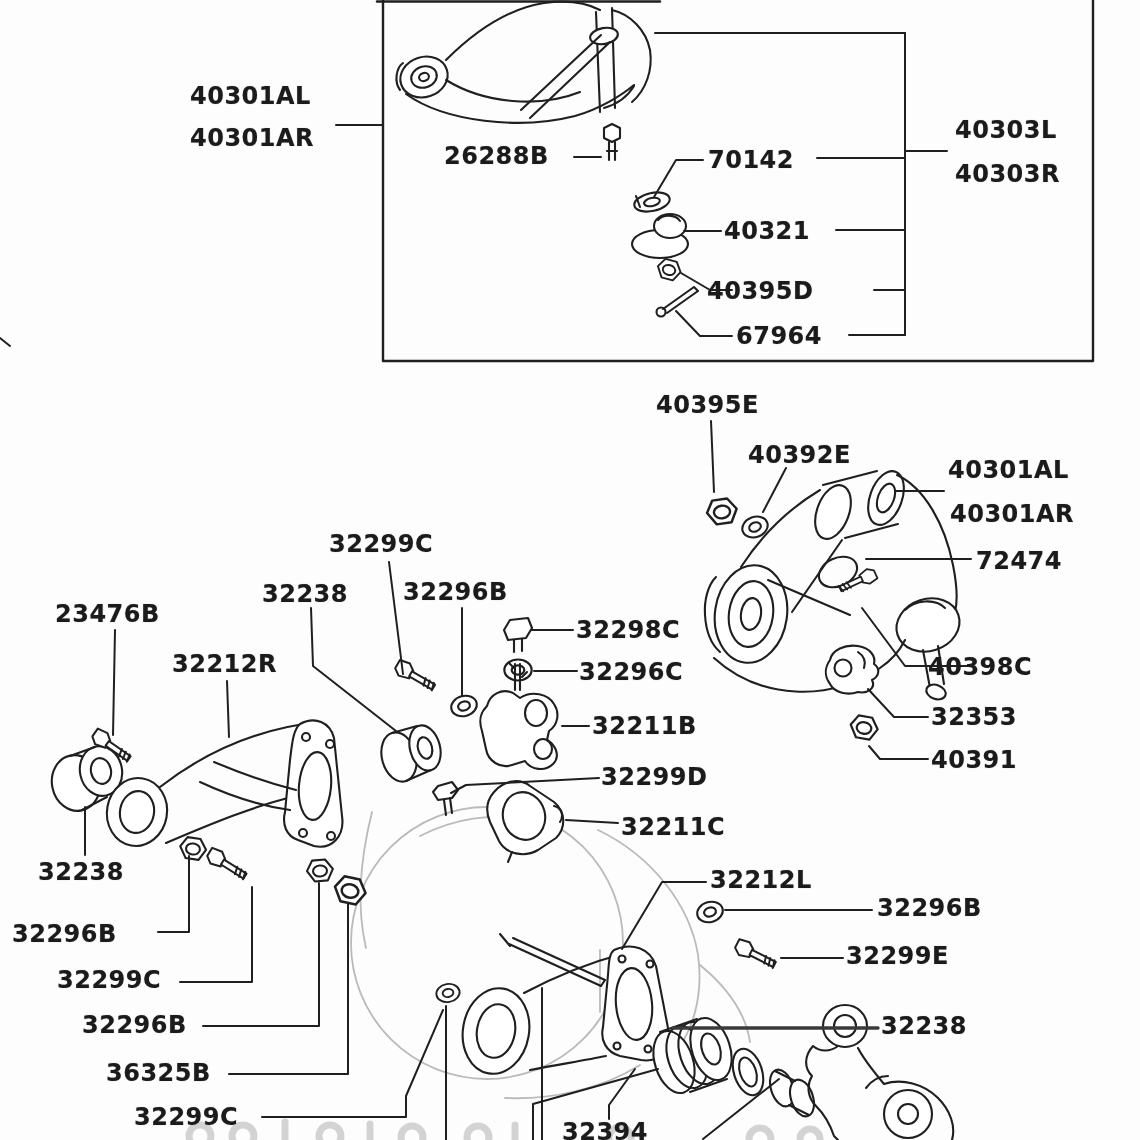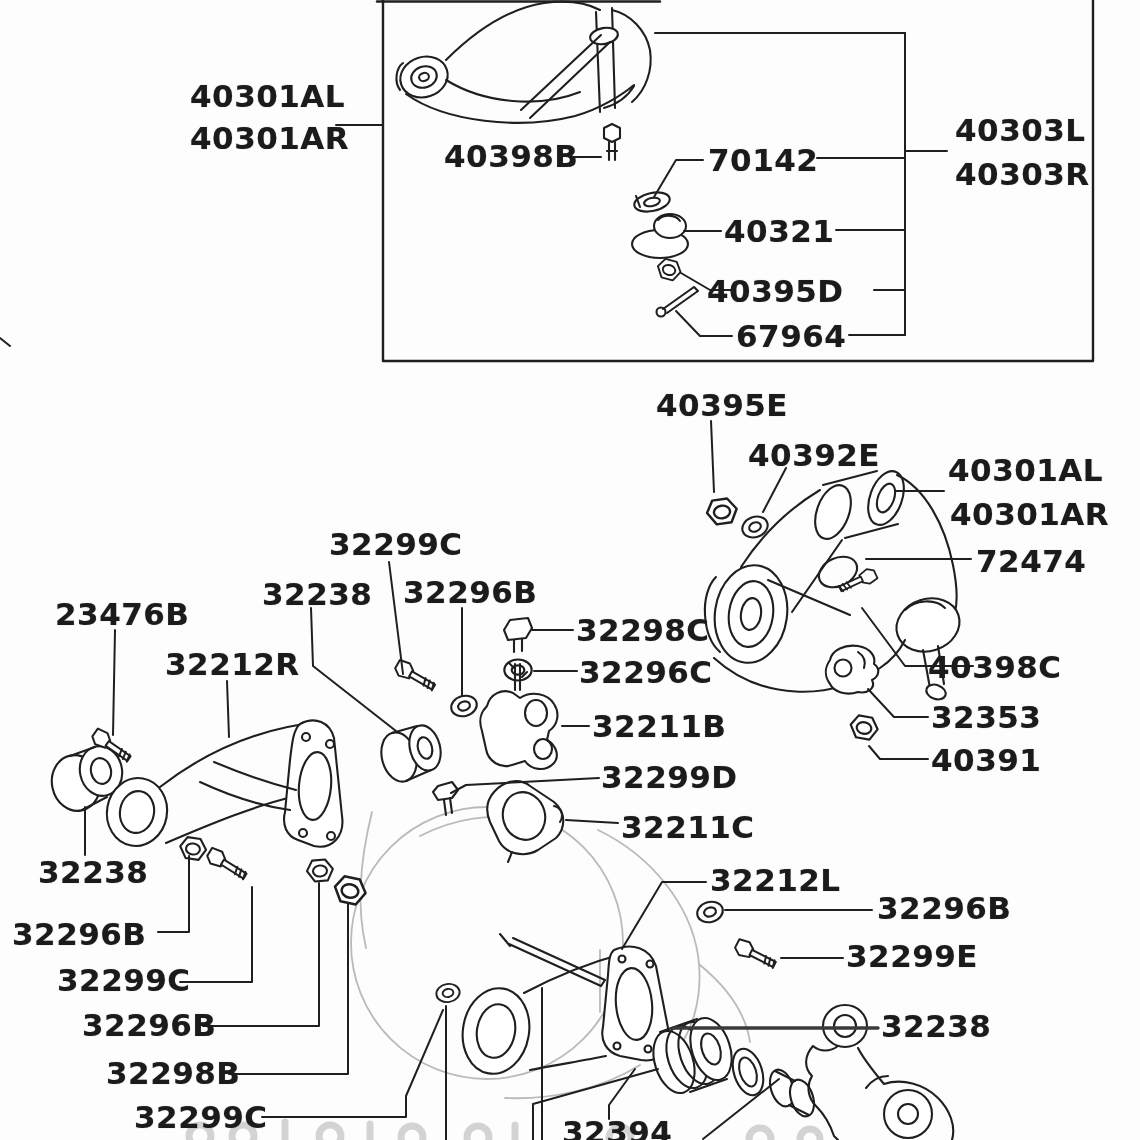--- a/index.html
+++ b/index.html
@@ -8,21 +8,21 @@
     width:1140px;height:1140px;
     background:#fdfdfd;
     overflow:hidden;
     font-family:"DejaVu Sans",sans-serif;
   }
   #lineart{position:absolute;left:0;top:0;width:1140px;height:1140px;}
   .co{
     position:absolute;
     font-family:"DejaVu Sans",sans-serif;
     font-weight:bold;
-    font-size:31px;
+    font-size:24px;
     line-height:31px;
     letter-spacing:.5px;
     color:#1b1b1b;
     white-space:nowrap;
     text-shadow:0 0 1px rgba(27,27,27,.4);
   }
 </style>
 </head>
 <body>
 
@@ -287,50 +287,50 @@
       <circle cx="620" cy="1138" r="11"></circle>
       <circle cx="760" cy="1139" r="11"></circle>
       <circle cx="810" cy="1139" r="10"></circle>
     </g>
   </g>
 </svg>
 
 <div>
   <div class="co" style="left:190px;top:81px">40301AL</div>
   <div class="co" style="left:190px;top:123px">40301AR</div>
-  <div class="co" style="left:444px;top:141px">40398B</div>
+  <div class="co" style="left:444px;top:141px">26288B</div>
   <div class="co" style="left:708px;top:145px">70142</div>
   <div class="co" style="left:724px;top:216px">40321</div>
   <div class="co" style="left:707px;top:276px">40395D</div>
   <div class="co" style="left:736px;top:321px">67964</div>
   <div class="co" style="left:955px;top:115px">40303L</div>
   <div class="co" style="left:955px;top:159px">40303R</div>
   <div class="co" style="left:656px;top:390px">40395E</div>
   <div class="co" style="left:748px;top:440px">40392E</div>
   <div class="co" style="left:948px;top:455px">40301AL</div>
   <div class="co" style="left:950px;top:499px">40301AR</div>
   <div class="co" style="left:976px;top:546px">72474</div>
   <div class="co" style="left:928px;top:652px">40398C</div>
   <div class="co" style="left:931px;top:702px">32353</div>
   <div class="co" style="left:931px;top:745px">40391</div>
   <div class="co" style="left:55px;top:599px">23476B</div>
   <div class="co" style="left:262px;top:579px">32238</div>
   <div class="co" style="left:329px;top:529px">32299C</div>
   <div class="co" style="left:403px;top:577px">32296B</div>
-  <div class="co" style="left:165px;top:649px">32212R</div>
+  <div class="co" style="left:172px;top:649px">32212R</div>
   <div class="co" style="left:576px;top:615px">32298C</div>
   <div class="co" style="left:579px;top:657px">32296C</div>
   <div class="co" style="left:592px;top:711px">32211B</div>
   <div class="co" style="left:601px;top:762px">32299D</div>
   <div class="co" style="left:621px;top:812px">32211C</div>
   <div class="co" style="left:38px;top:857px">32238</div>
   <div class="co" style="left:12px;top:919px">32296B</div>
   <div class="co" style="left:57px;top:965px">32299C</div>
   <div class="co" style="left:82px;top:1010px">32296B</div>
-  <div class="co" style="left:106px;top:1058px">32298B</div>
+  <div class="co" style="left:106px;top:1058px">36325B</div>
   <div class="co" style="left:134px;top:1102px">32299C</div>
   <div class="co" style="left:710px;top:865px">32212L</div>
   <div class="co" style="left:877px;top:893px">32296B</div>
   <div class="co" style="left:846px;top:941px">32299E</div>
   <div class="co" style="left:881px;top:1011px">32238</div>
   <div class="co" style="left:562px;top:1117px">32394</div>
 </div>
 
 </div>
 

